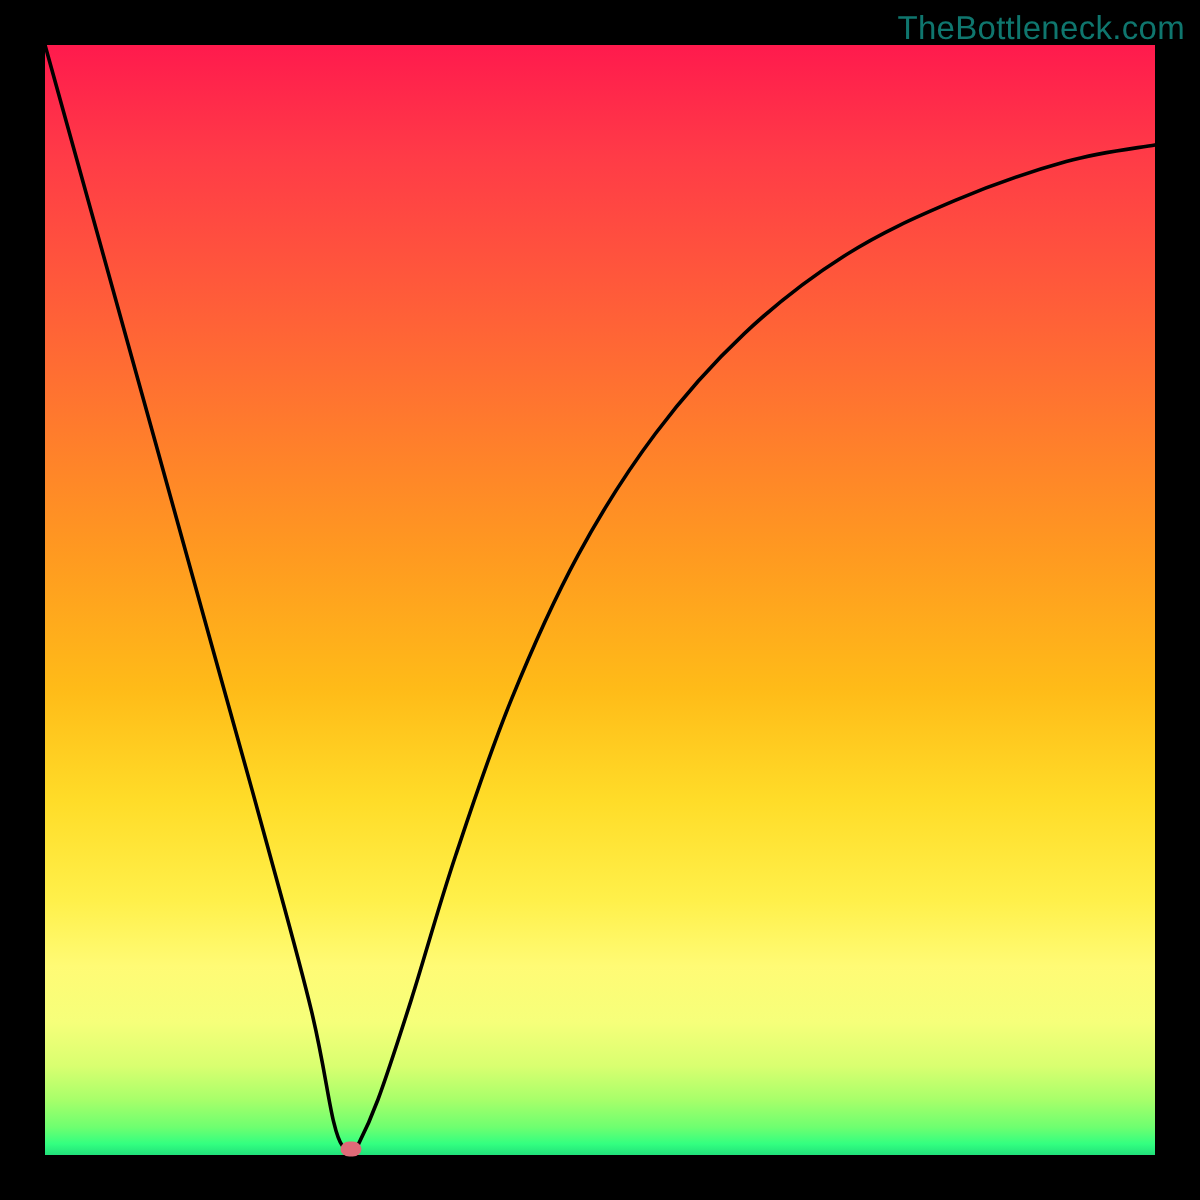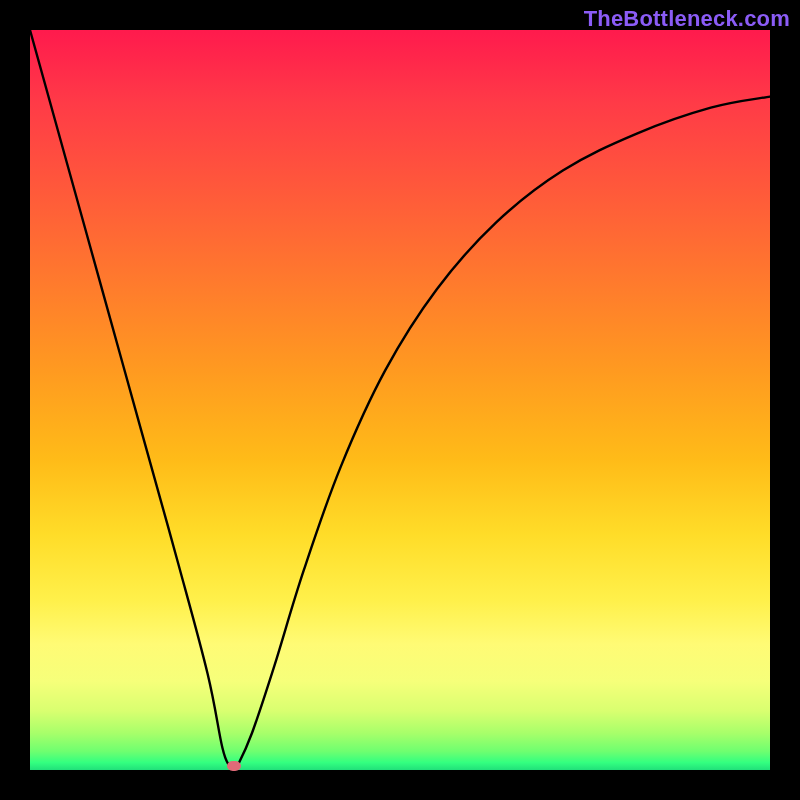--- a/index.html
+++ b/index.html
@@ -41,22 +41,22 @@
       #6eff70 97.5%,
       #33ff80 99%,
       #21e07a 100%
     );
   }
   .watermark {
     position: absolute;
     top: 6px;
     right: 10px;
     font-size: 22px;
-    font-weight: 700;
-    color: #8b5cf6;
+    font-weight: 400;
+    color: #0f766e;
     letter-spacing: 0.2px;
     user-select: none;
   }
   svg.curve {
     position: absolute;
     left: 0;
     top: 0;
     width: 740px;
     height: 740px;
     overflow: visible;

